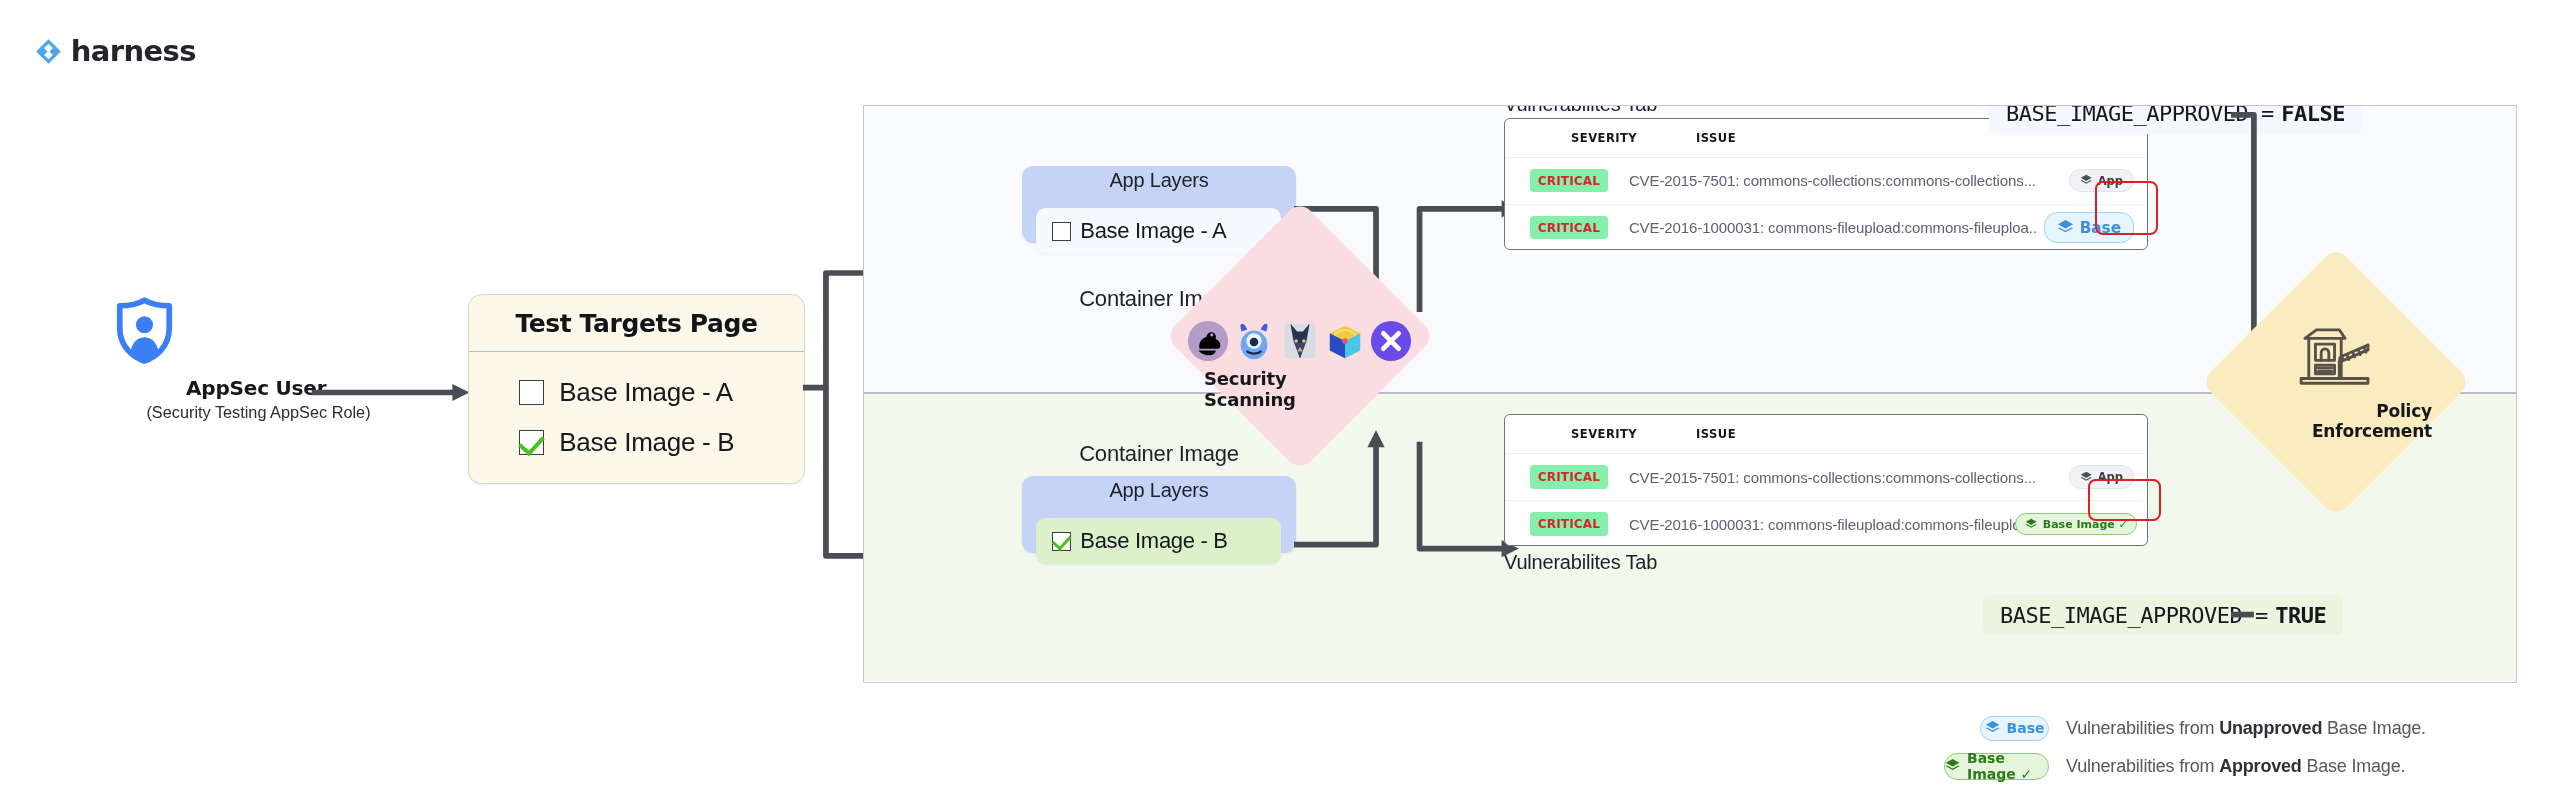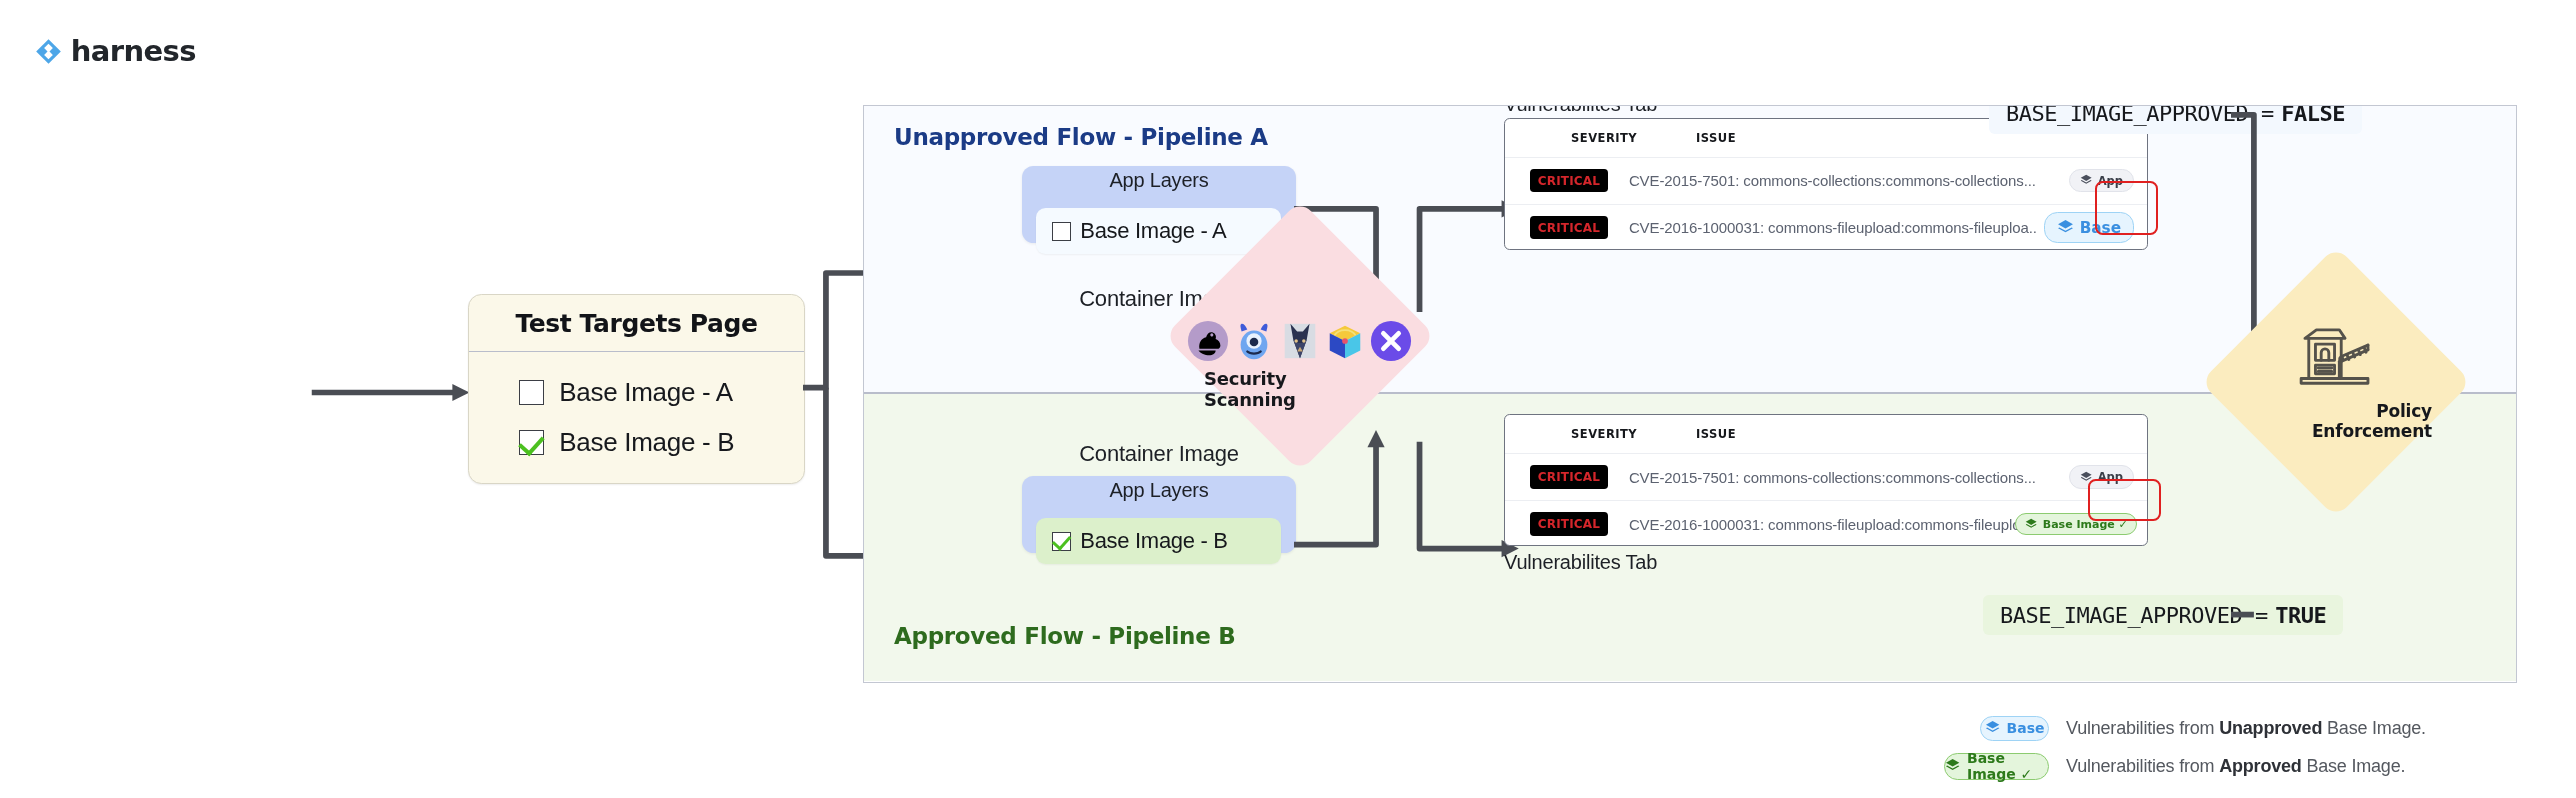--- a/index.html
+++ b/index.html
@@ -88,21 +88,21 @@
   .vtab-label{position:absolute;font-size:20px;color:#1d2026;letter-spacing:-0.2px;}
   .vtable{position:absolute;width:642px;height:130px;background:#fff;
     border:1.4px solid #6e7380;border-radius:5.7px;overflow:hidden;}
   .vtable .thead{height:38px;display:flex;align-items:center;
     padding:0 0 0 25px;}
   .vtable .thead span{font-size:11.5px;font-weight:700;color:#16181c;letter-spacing:0.5px;
     font-family:"DejaVu Sans",sans-serif;margin-left:41px;}
   .vtable .thead .c1{width:84px;}
   .vtable .trow{height:46px;display:flex;align-items:center;padding:0 0 0 25px;
     border-top:1.4px solid #eceef2;position:relative;}
-  .sev{font-size:12px;font-weight:700;color:#D4262B;background:#000000;
+  .sev{font-size:12px;font-weight:700;color:#D4262B;background:#86efac;
     padding:4.8px 7.7px;border-radius:3.8px;letter-spacing:0.2px;
     font-family:"DejaVu Sans",sans-serif;}
   .issue{margin-left:21px;font-size:15px;color:#5c6270;white-space:nowrap;
     letter-spacing:-0.1px;}
 
   .chip{position:absolute;display:inline-flex;align-items:center;gap:5.7px;
     border-radius:13.4px;padding:3.8px 9.6px;white-space:nowrap;box-sizing:border-box;}
   .chip .cl{font-family:"DejaVu Sans",sans-serif;font-weight:700;}
   .chip.app{right:13.4px;background:#F1F2F6;border:1px solid #e1e3ea;}
   .chip.app .cl{font-size:11.5px;color:#3b3f49;text-align:right;}
@@ -158,20 +158,31 @@
         <g fill="#4DA6E8">
           <path d="M16 2.4 29.6 16 16 29.6 2.4 16Z" fill="#4DA6E8"></path>
           <path d="M16 7.4 11.2 12.2 16 17 20.8 12.2Z" fill="#fff"></path>
           <path d="M16 15 11.2 19.8 16 24.6 20.8 19.8Z" fill="#fff"></path>
         </g>
       </svg>
     </span>
     <span class="word">harness</span>
   </div>
 
+  <div class="abs" id="appsec">
+    <span class="shield">
+      <svg viewBox="0 0 62 70" width="59" height="67">
+        <path d="M31 3 C23 8 12 9 5 9 L5 33 C5 52 19 63 31 67 C43 63 57 52 57 33 L57 9 C50 9 39 8 31 3Z" fill="#fff" stroke="#3B7FF5" stroke-width="6" stroke-linejoin="round"></path>
+        <circle cx="31" cy="29" r="9" fill="#3B7FF5"></circle>
+        <path d="M16 58 C18 47 24 42 31 42 C38 42 44 47 46 58 C41 62 36 64 31 65 C26 64 21 62 16 58Z" fill="#3B7FF5"></path>
+      </svg>
+    </span>
+    <div class="ttl">AppSec User.</div>
+    <div class="sub">(Security Testing AppSec Role)</div>
+  </div>
 
 
   <svg class="abs" style="left:311px;top:383px;" width="163" height="19" viewBox="0 0 170 20">
     <path d="M0 10 H150" stroke="#4A4D54" stroke-width="6" fill="none"></path>
     <path d="M148 1 L166 10 L148 19 Z" fill="#4A4D54"></path>
   </svg>
 
   <div class="abs" id="targets">
     <div class="hd">Test Targets Page</div>
     <div class="body">
@@ -193,22 +204,20 @@
     </g>
     <path d="M118 21 L136 30 L118 39 Z" fill="#4A4D54"></path>
     <path d="M118 317 L136 326 L118 335 Z" fill="#4A4D54"></path>
   </svg>
 
   <div class="abs" id="panel">
     <div id="flowA"></div>
     <div id="flowB"></div>
     <div id="mid-rule"></div>
 
-    <div class="flow-title" id="titleA">Unapproved Flow - Pipeline A</div>
-    <div class="flow-title" id="titleB">Approved Flow - Pipeline B</div>
 
     <div class="app-layers" style="left:158px;top:60px;">
       <div class="cap">App Layers</div>
       <div class="inner-card unapproved">
         <span class="cbox sm"></span>
         <span class="txt">Base Image - A</span>
       </div>
     </div>
     <div class="ci-cap" style="left:158px;top:180px;">Container Image</div>
 

